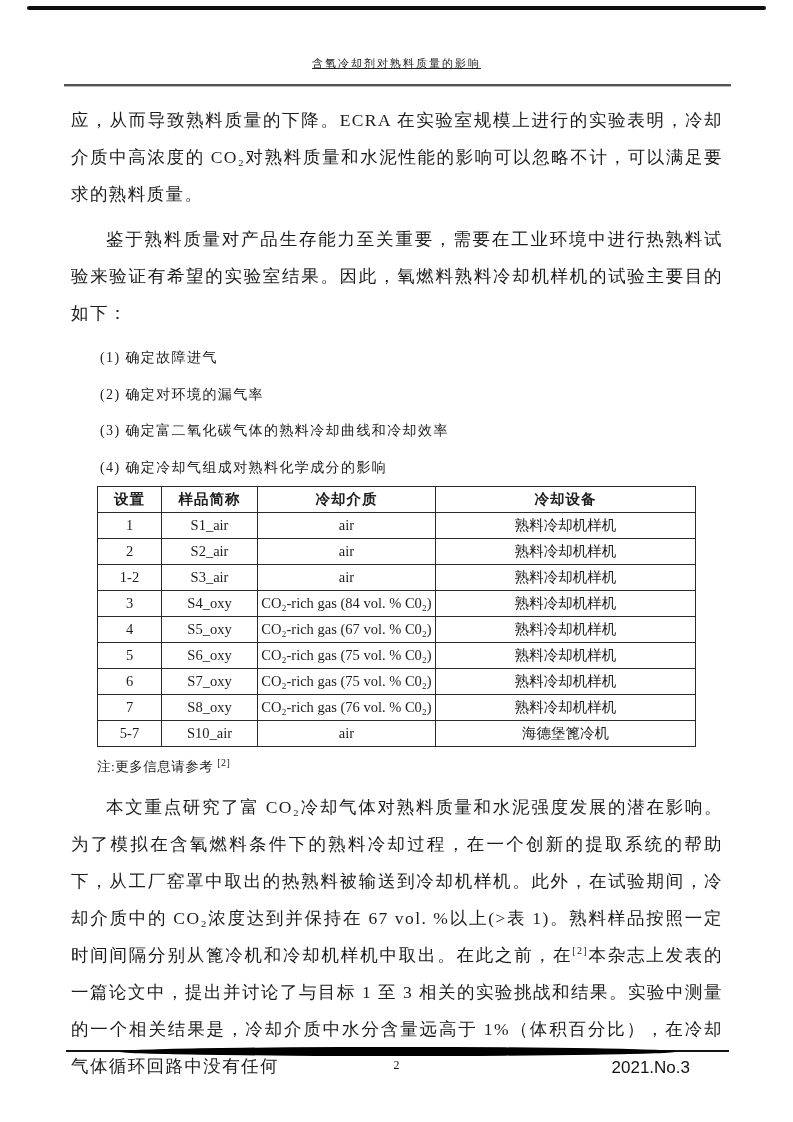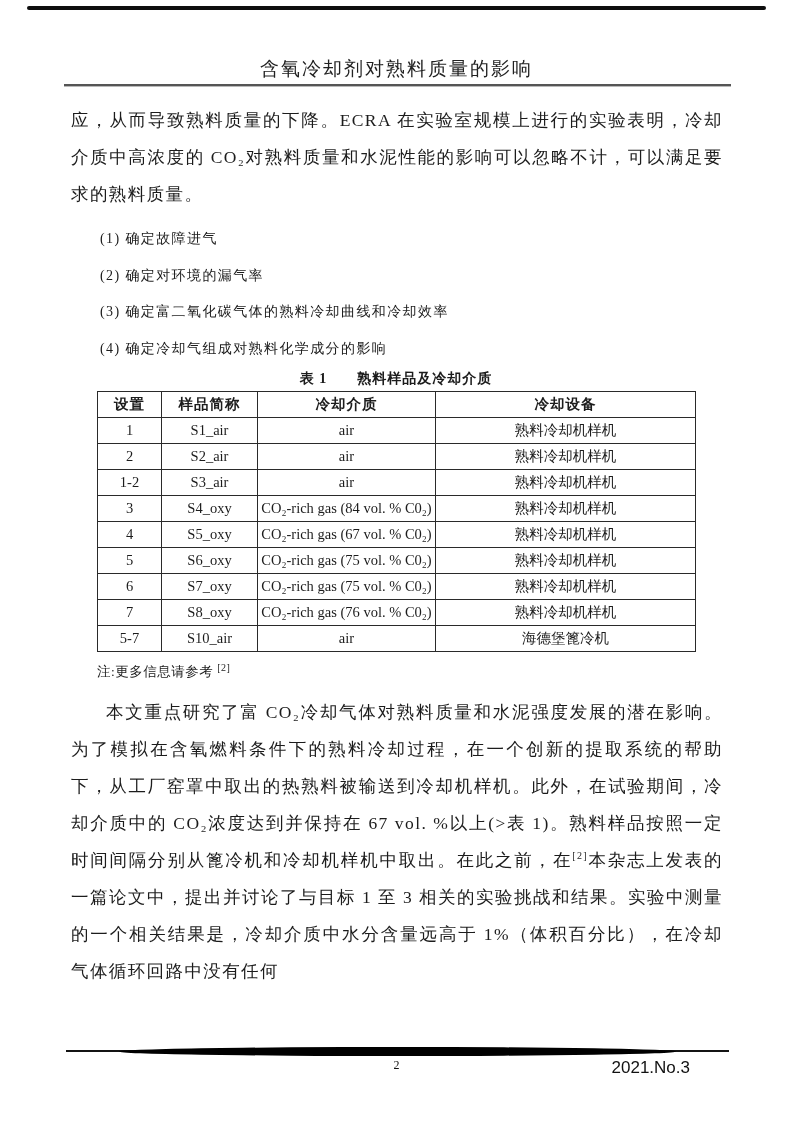--- a/index.html
+++ b/index.html
@@ -2,21 +2,21 @@
 <html><head>
 <meta charset="utf-8">
 <style>
   html,body { margin:0; padding:0; background:#ffffff; }
   .page {
     position:relative; width:793px; height:1122px; background:#ffffff;
     font-family:"Liberation Serif","DejaVu Serif",serif; color:#1c1c1c; overflow:hidden;
   }
   .top-scan-bar { position:absolute; top:6px; left:27px; right:27px; height:4px; background:#0e0e0e; border-radius:2px; }
   .running-head { position:absolute; top:56px; left:0; width:100%; text-align:center;
-    font-size:19px; letter-spacing:2px; color:#222; }
+    font-size:11px; letter-spacing:2px; color:#222;text-decoration:underline; }
   .header-rule { position:absolute; top:84px; left:64px; right:62px; height:2px; background:#555;
     box-shadow:0 1px 0 #b9b9b9; }
   .content { position:absolute; top:94px; left:63px; width:668px; }
   .para { margin:8px; text-align:justify; text-justify:inter-character;
     font-size:17.5px; line-height:37px; letter-spacing:1.4px; }
   .para.indent { text-indent:35px; }
   .objectives { margin:0; }
   .objective { font-size:14px; line-height:36.5px; letter-spacing:1.4px; padding-left:37px; }
   .table-caption { height:24px; line-height:24px; text-align:center; font-weight:bold;
     font-size:14px; letter-spacing:1px; width:598px; margin-left:34px; }
@@ -44,31 +44,29 @@
 
   <div class="top-scan-bar"></div>
 
   <div class="running-head">含氧冷却剂对熟料质量的影响</div>
   <div class="header-rule"></div>
 
   <div class="content">
 
     <p class="para">应，从而导致熟料质量的下降。ECRA 在实验室规模上进行的实验表明，冷却介质中高浓度的 CO₂对熟料质量和水泥性能的影响可以忽略不计，可以满足要求的熟料质量。</p>
 
+    <p class="para indent">鉴于熟料质量对产品生存能力至关重要，需要在工业环境中进行热熟料试验来验证有希望的实验室结果。因此，氧燃料熟料冷却机样机的试验主要目的如下：</p>
 
     <div class="objectives">
       <div class="objective">(1) 确定故障进气</div>
       <div class="objective">(2) 确定对环境的漏气率</div>
       <div class="objective">(3) 确定富二氧化碳气体的熟料冷却曲线和冷却效率</div>
       <div class="objective">(4) 确定冷却气组成对熟料化学成分的影响</div>
     </div>
 
-    <div class="table-caption">
-      <span class="cap-label">表 1</span><span class="cap-title">熟料样品及冷却介质</span>
-    </div>
 
     <table class="samples">
       <colgroup>
         <col style="width:64px">
           <col style="width:96px">
           <col style="width:178px">
           <col style="width:260px">
       </colgroup>
       <thead>
         <tr>

